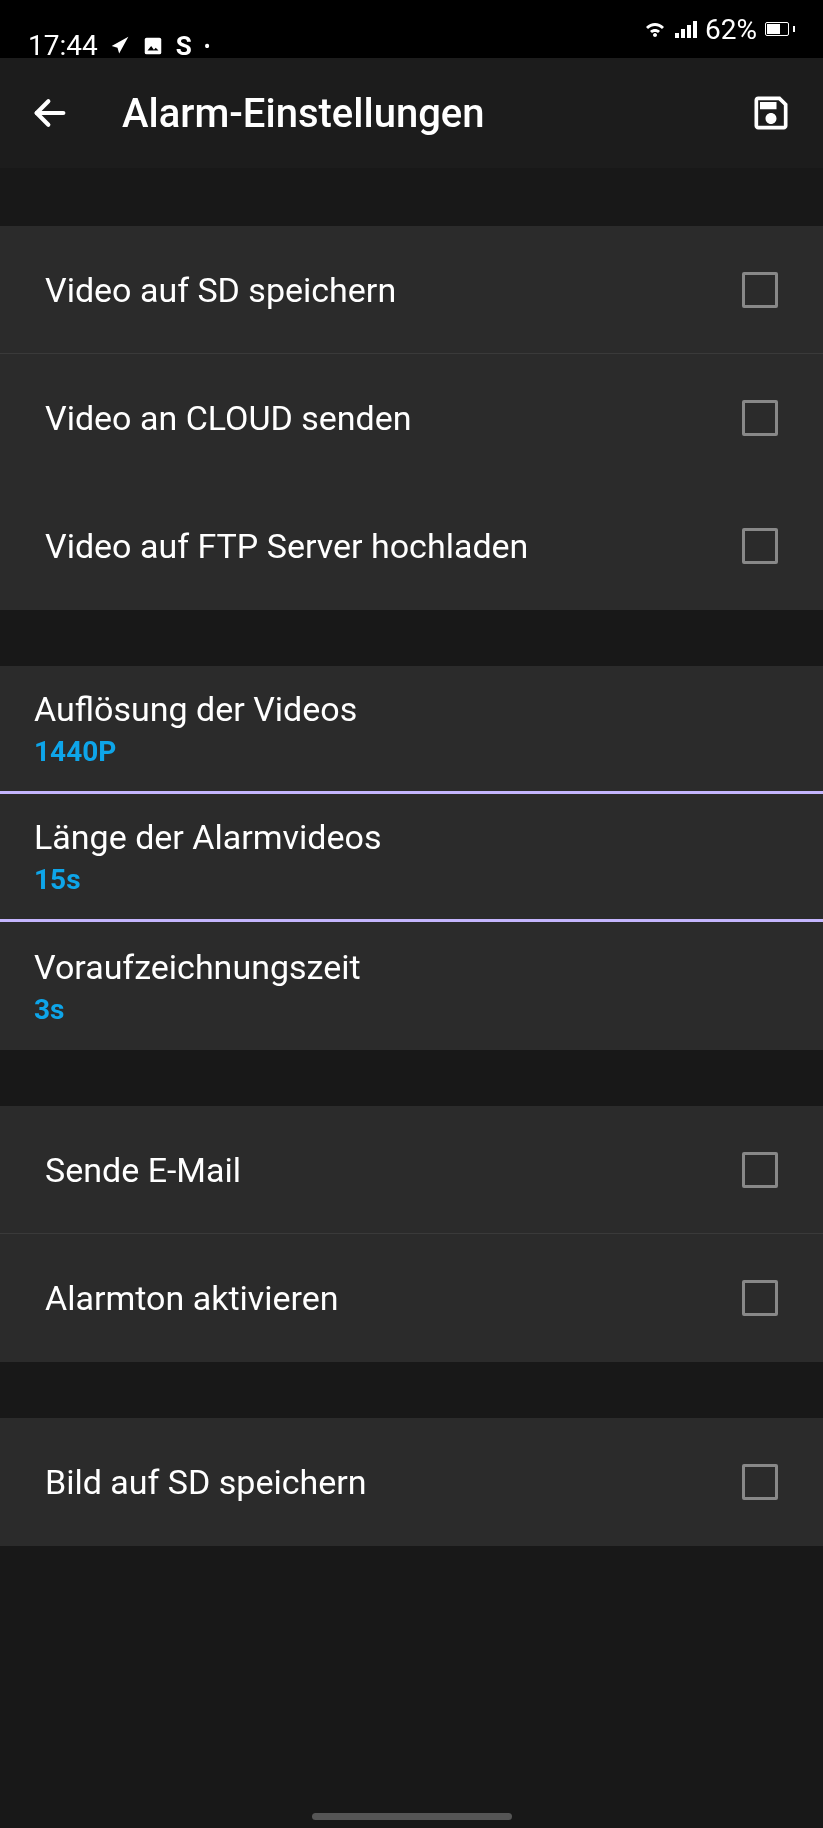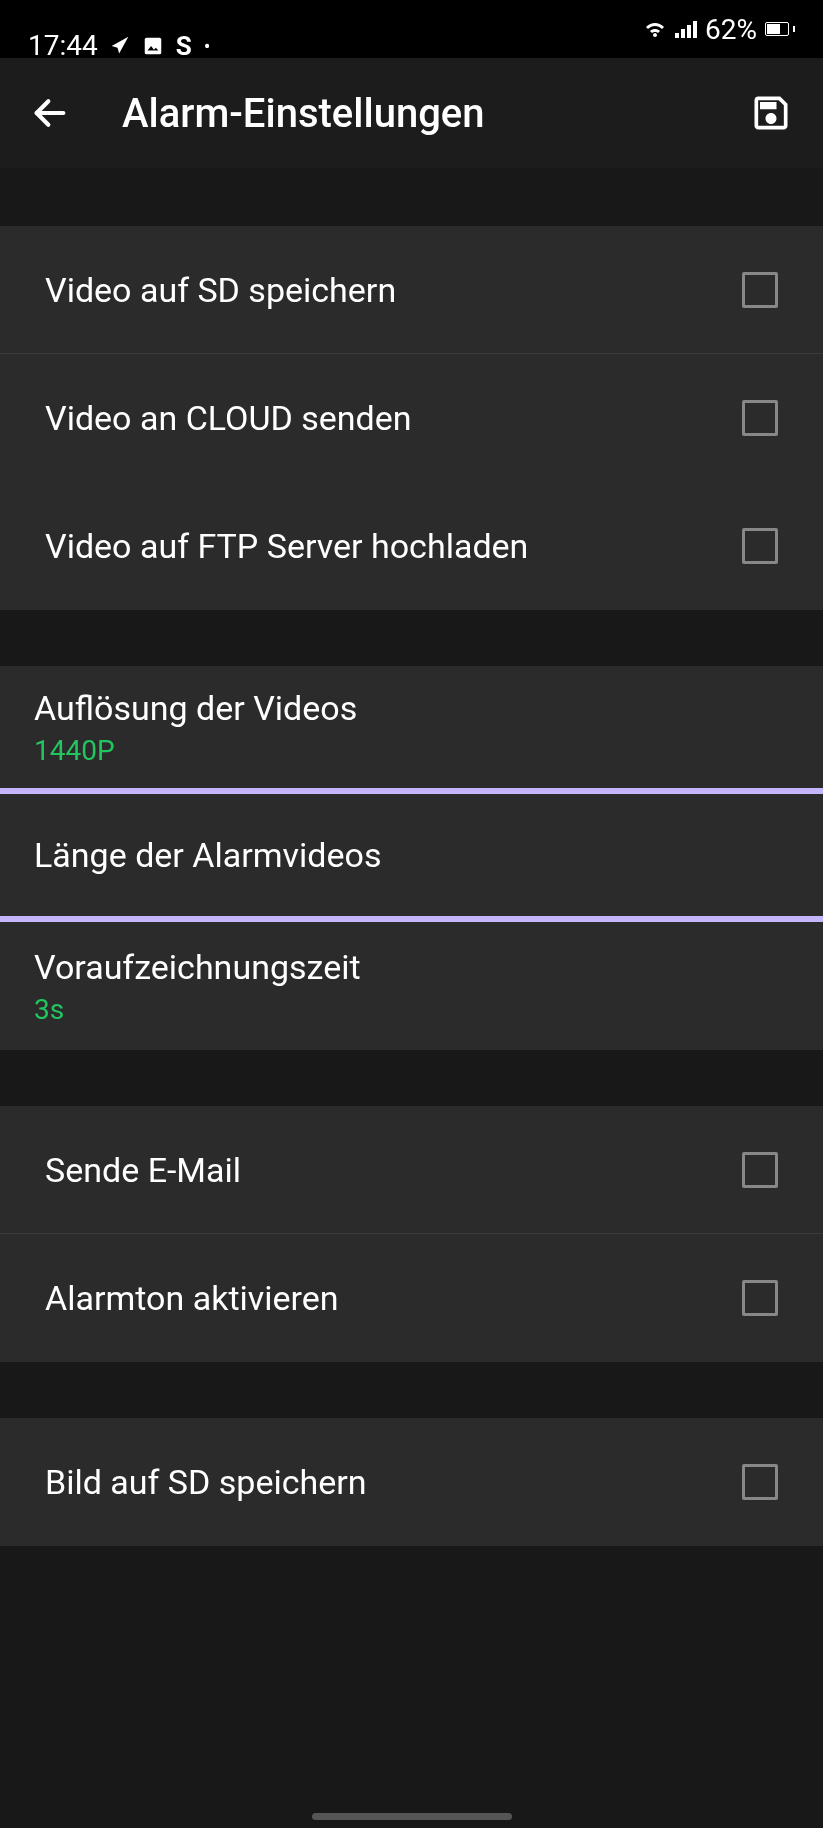--- a/index.html
+++ b/index.html
@@ -102,30 +102,30 @@
       border-radius: 2px;
       background: transparent;
     }
     .list-item-twoline {
       height: 128px;
       background: #2b2b2b;
       display: flex;
       flex-direction: column;
       justify-content: center;
       padding: 0 34px;
-      border-bottom: 6px solid #c4b5fd;
+      border-bottom: 3px solid #c4b5fd;
       gap: 6px;
     }
     .list-item-twoline:last-child {
       border-bottom: none;
     }
     .value-text {
       font-size: 28px;
-      font-weight: 400;
-      color: #22c55e;
+      font-weight: 700;
+      color: #0ea5e9;
     }
     .section {
       background: #2b2b2b;
     }
     .bottom-handle {
       position: absolute;
       bottom: 8px;
       left: 50%;
       transform: translateX(-50%);
       width: 200px;
@@ -239,20 +239,21 @@
 
 <div class="spacer-small"></div>
 
 <div class="section">
   <div class="list-item-twoline">
     <span class="list-item-label">Auflösung der Videos</span>
     <span class="value-text">1440P</span>
   </div>
   <div class="list-item-twoline">
     <span class="list-item-label">Länge der Alarmvideos</span>
+    <span class="value-text">15s</span>
   </div>
   <div class="list-item-twoline" style="border-bottom:none;">
     <span class="list-item-label">Voraufzeichnungszeit</span>
     <span class="value-text">3s</span>
   </div>
 </div>
 
 <div class="spacer-small"></div>
 
 <div class="section">

